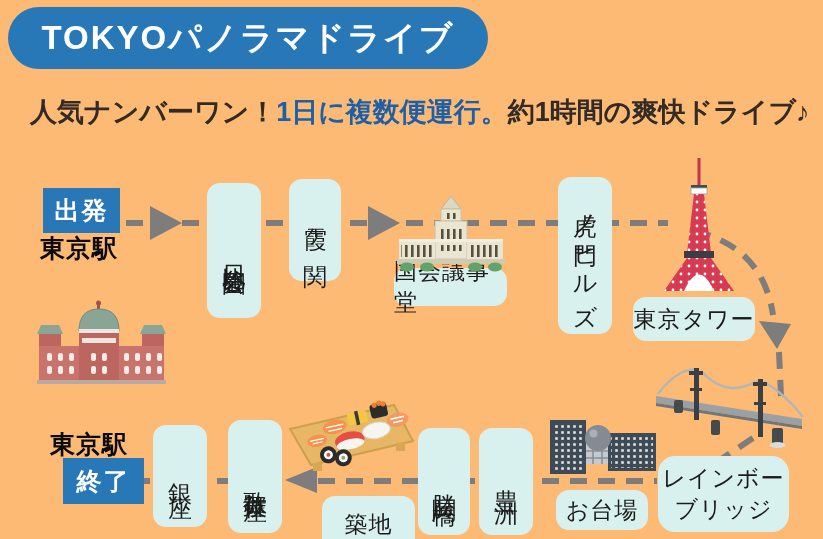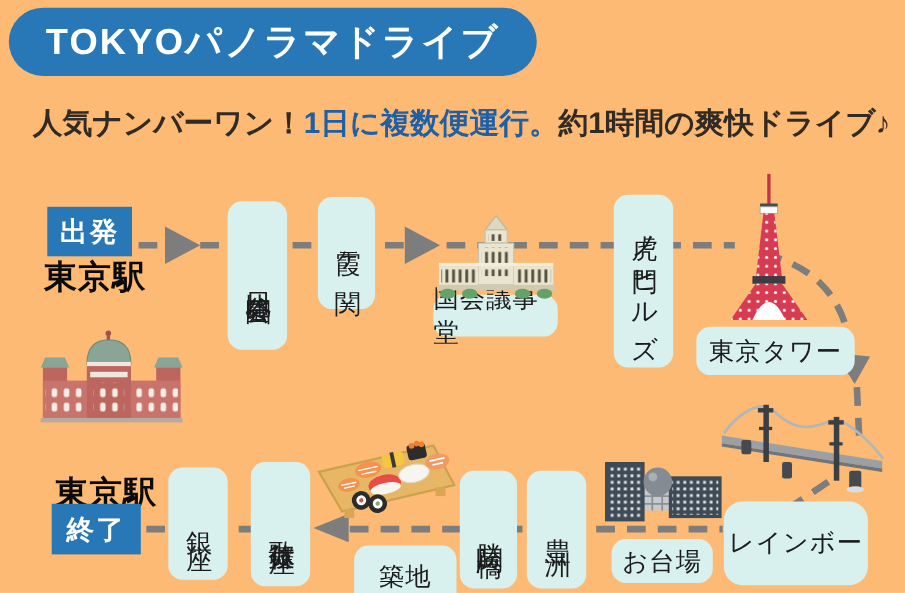--- a/index.html
+++ b/index.html
@@ -32,21 +32,21 @@
   }
   .stop-v{writing-mode:vertical-rl;text-orientation:upright;font-size:24px;line-height:1;}
   .stop-h{font-size:23px;letter-spacing:1px;}
   .stop-h.two-line{flex-direction:column;line-height:1.35;}
   .ls2{letter-spacing:2px;} .ls5{letter-spacing:5px;} .ls12{letter-spacing:12px;}
   
   .badge{
     position:absolute;background:var(--accent-blue,#2878b8);color:#fff;font-weight:700;font-size:25px;
     display:flex;align-items:center;justify-content:center;z-index:2;letter-spacing:2px;
   }
-  .station{position:absolute;font-weight:800;font-size:30px;color:#0b0b0b;z-index:2;letter-spacing:1px;}
+  .station{position:absolute;font-weight:800;font-size:25px;color:#0b0b0b;z-index:2;letter-spacing:1px;}
   .illus{position:absolute;z-index:2;}
 </style>
 </head>
 <body>
 
 <div id="stage">
 
   <div class="title-pill">
     <span>TOKYOパノラマドライブ</span>
   </div>
@@ -63,30 +63,31 @@
     <polygon points="150,206 182,223 150,240"></polygon>
     <polygon points="368,206 400,223 368,240"></polygon>
     <polygon points="759,321 791,324 777,349"></polygon>
     <polygon points="317,467 317,493 285,480"></polygon>
   </svg>
 
   <div class="badge" style="left:43px;top:188px;width:77px;height:45px;">出発</div>
   <div class="station" style="left:40px;top:232px;">東京駅</div>
 
   <div class="station" style="left:50px;top:428px;">東京駅</div>
-  <div class="badge" style="left:47px;top:458px;width:81px;height:46px;">終了</div>
+  <div class="badge" style="left:63px;top:458px;width:81px;height:46px;">終了</div>
 
   <div class="stop-v ls2" style="left:207px;top:183px;width:54px;height:135px;">日比谷公園</div>
   <div class="stop-v ls5" style="left:289px;top:179px;width:52px;height:102px;">霞ヶ関</div>
   <div class="stop-h" style="left:394px;top:268px;width:113px;height:38px;">国会議事堂</div>
   <div class="stop-v ls2" style="left:558px;top:177px;width:54px;height:157px;">虎ノ門ヒルズ</div>
-  <div class="stop-h" style="left:633px;top:297px;width:144px;height:44px;">東京タワー</div>
+  <div class="stop-h" style="left:633px;top:297px;width:122px;height:44px;">東京タワー</div>
 
   <div class="stop-h two-line" style="left:658px;top:456px;width:131px;height:76px;border-radius:17px;">
     <div>レインボー</div>
+    <div>ブリッジ</div>
   </div>
   <div class="stop-h" style="left:556px;top:490px;width:92px;height:40px;text-align:center;">お台場</div>
   <div class="stop-v ls12" style="left:479px;top:428px;width:54px;height:107px;">豊洲</div>
   <div class="stop-v ls5" style="left:418px;top:428px;width:52px;height:107px;">勝鬨橋</div>
   <div class="stop-h" style="left:322px;top:496px;width:93px;height:57px;border-radius:13px;">築地</div>
   <div class="stop-v ls2" style="left:228px;top:420px;width:54px;height:113px;">歌舞伎座</div>
   <div class="stop-v ls12" style="left:153px;top:425px;width:54px;height:102px;">銀座</div>
 
   <svg class="illus" style="left:33px;top:298px;" width="137" height="94" viewBox="0 0 137 94">
     <defs>

